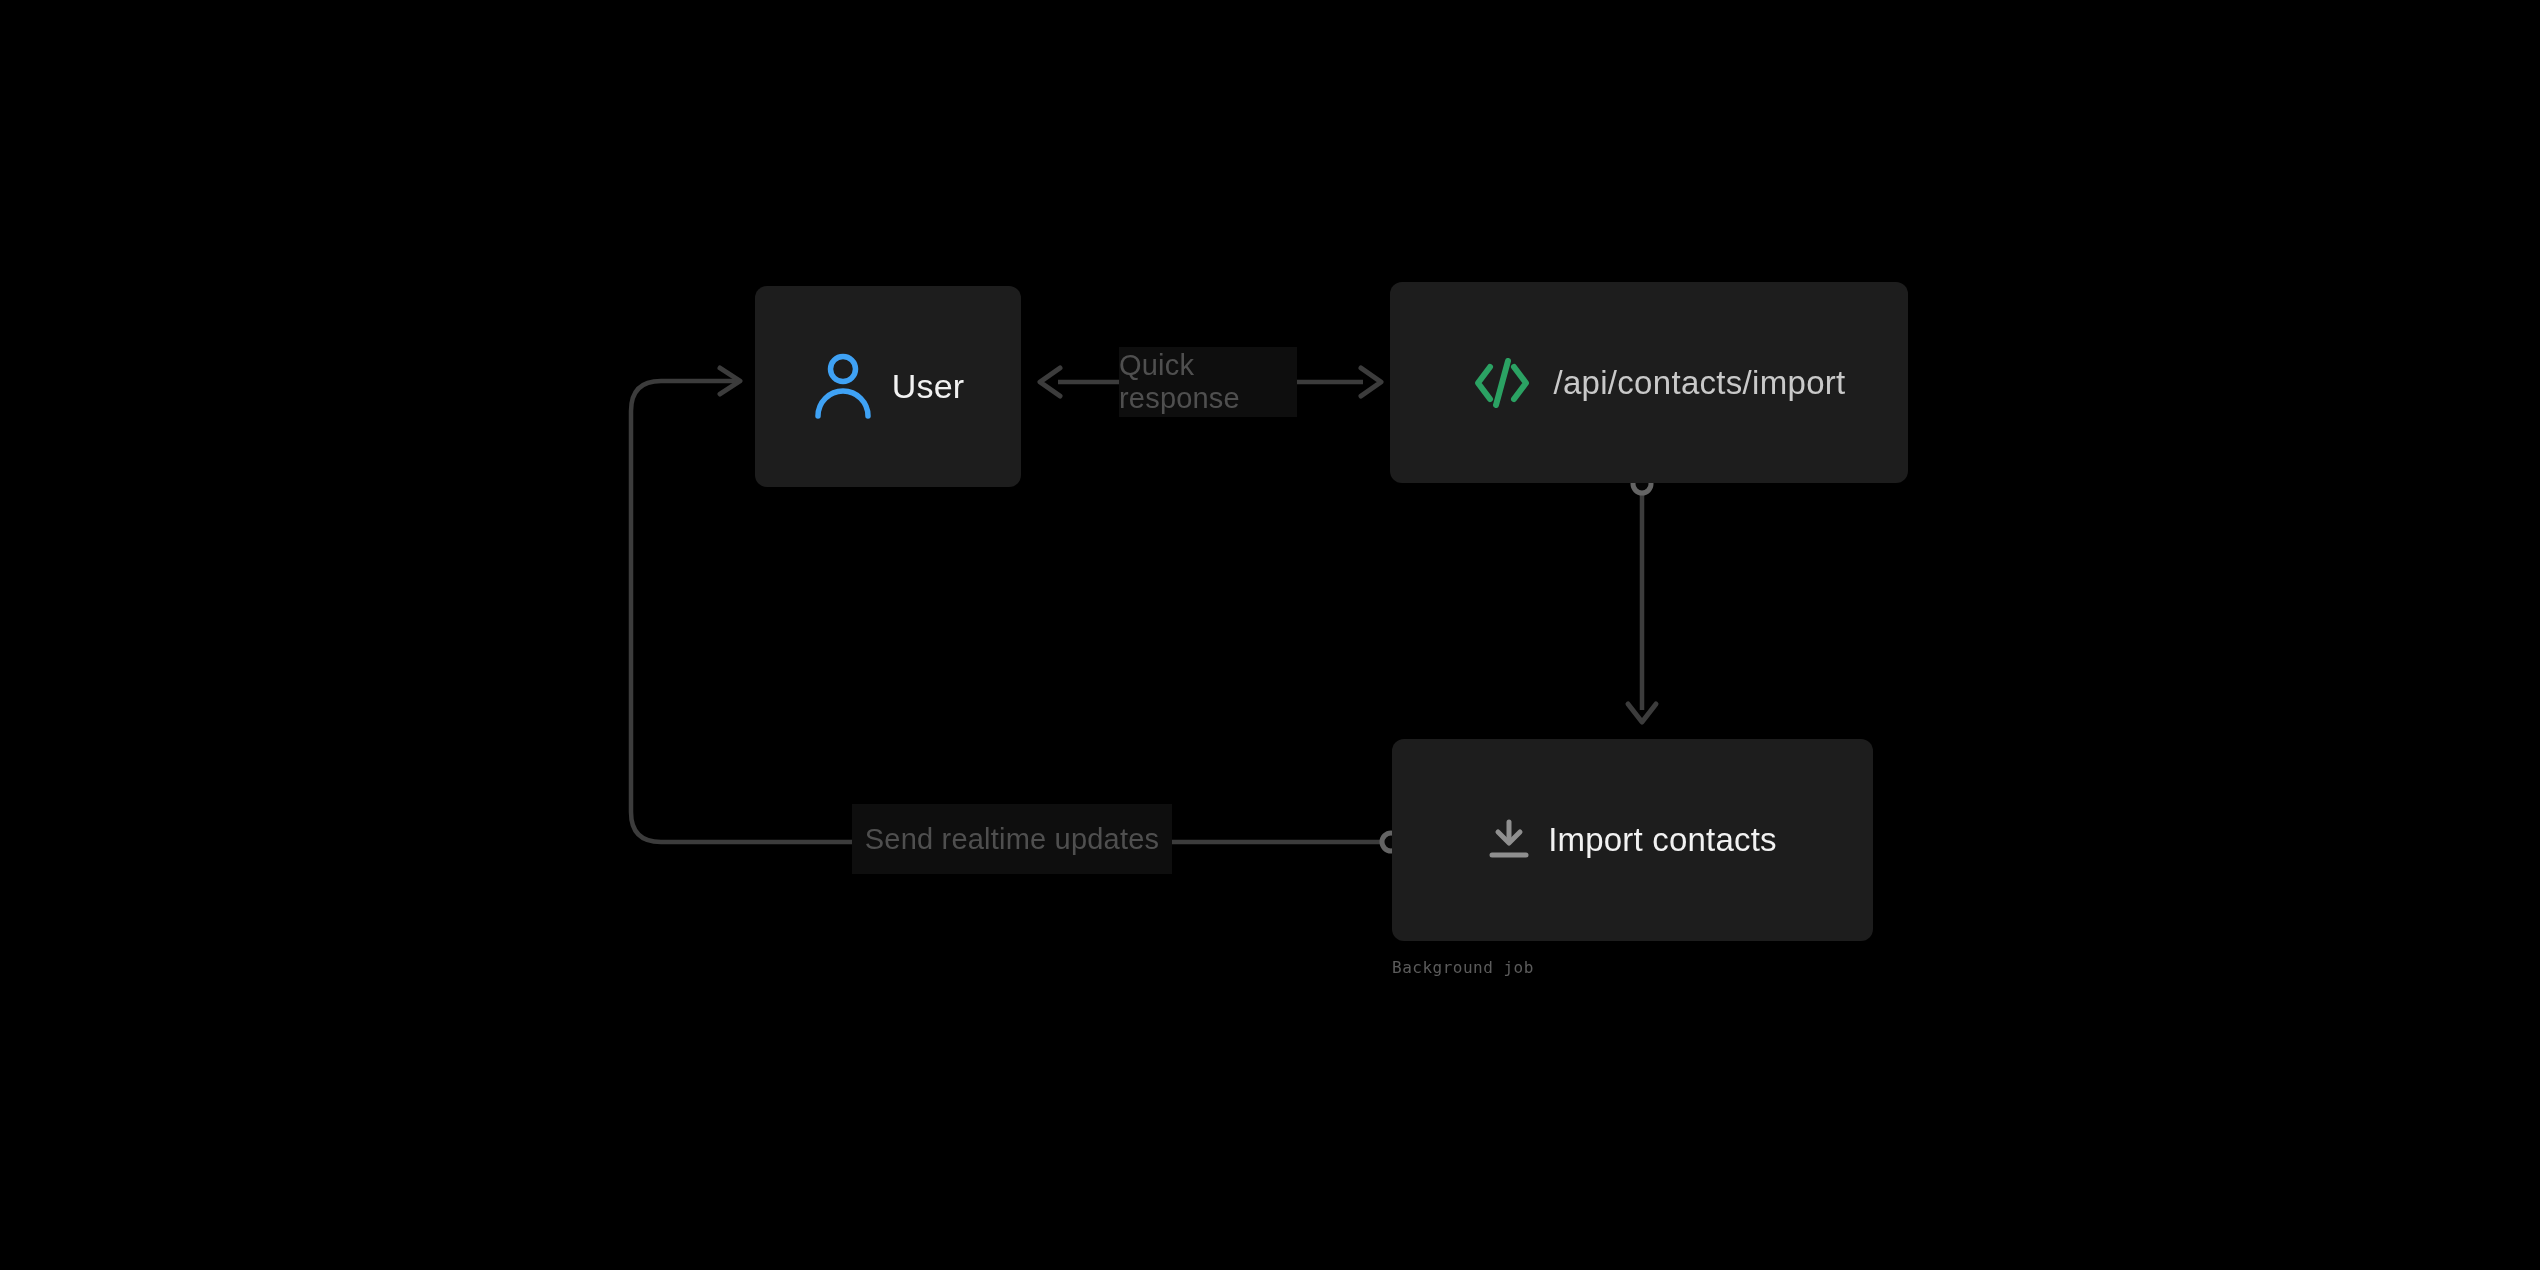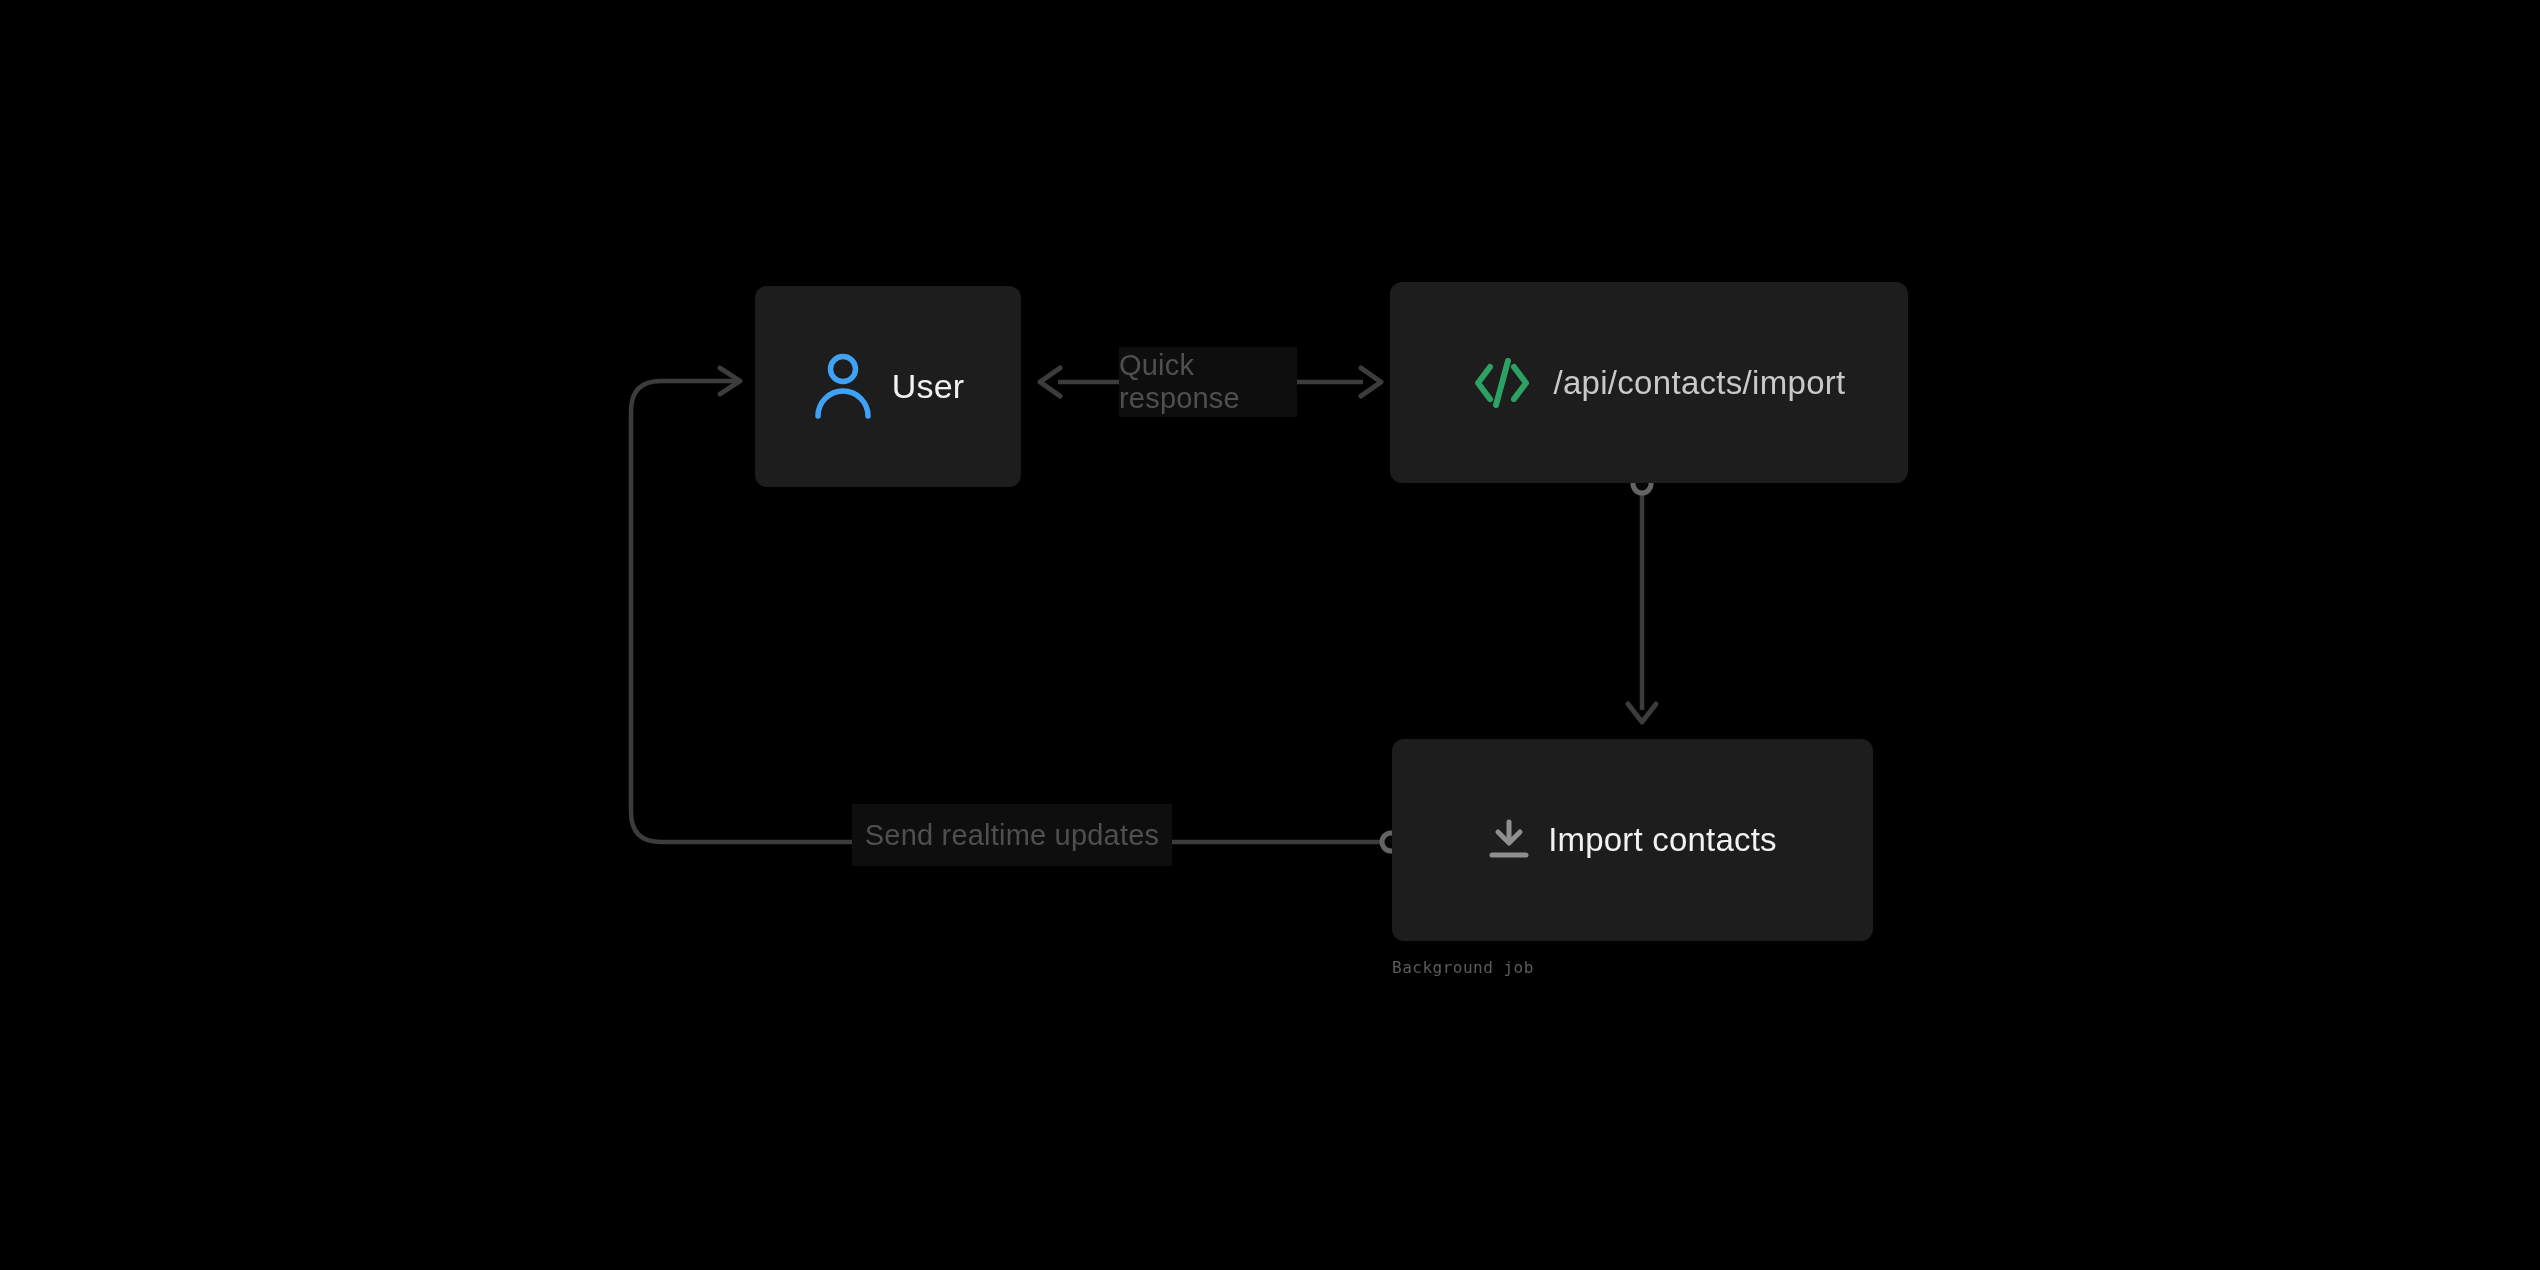--- a/index.html
+++ b/index.html
@@ -48,21 +48,21 @@
   }
   .edge-label{
     position:absolute;
     background:var(--label-bg);
     color:var(--label-text);
     display:flex;align-items:center;justify-content:center;
     font-size:29px;font-weight:400;letter-spacing:0.2px;
   }
   .label-quick{left:1119px;top:347px;width:178px;height:70px;}
   .label-trigger{left:1480px;top:564px;width:320px;height:71px;}
-  .label-realtime{left:852px;top:804px;width:320px;height:62px;}
+  .label-realtime{left:852px;top:804px;width:320px;height:70px;}
   .node-caption{
     position:absolute;
     left:1392px;top:958px;width:475px;
     text-align:left;
     font-family:"DejaVu Sans Mono", monospace;
     font-size:16px;
     color:var(--caption-text);
     letter-spacing:0.5px;
   }
   .icon{display:block;}

